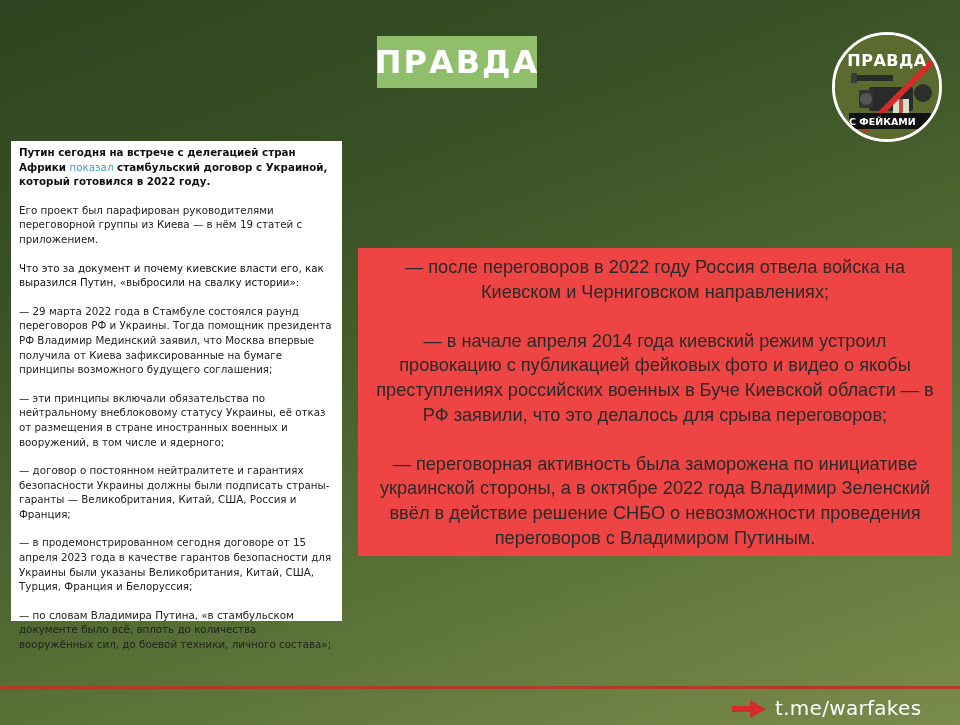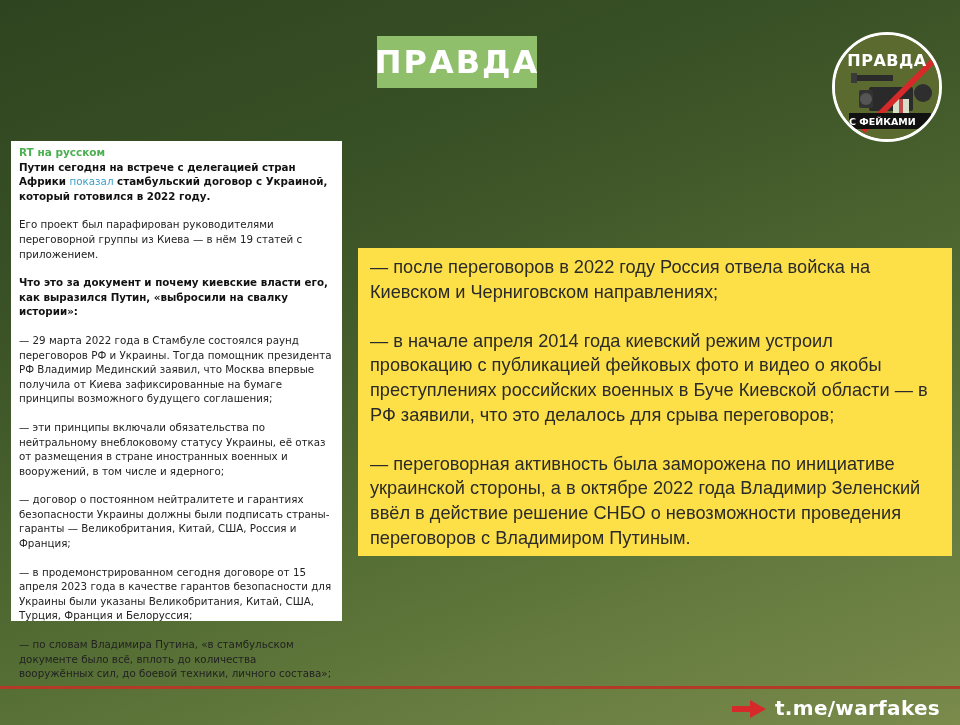--- a/index.html
+++ b/index.html
@@ -61,48 +61,49 @@
   }
   .card-left .source {
     color: #4caf50;
     font-weight: bold;
     font-size: 10.5px;
   }
   .card-left .lead { font-weight: bold; color: #111; }
   .card-left .link { color: #3aa0c8; font-weight: normal; }
   .card-left p { margin-bottom: 14px; }
   .card-left p.first { margin-bottom: 14px; }
-  .card-left .heading { font-weight: bold; color: #111; }
+  .card-left .heading { font-weight: normal; color: #111; }
 
   .card-right {
     position: absolute;
     left: 358px; top: 248px;
     width: 594px; height: 308px;
-    background: #fde047;
+    background: #ef4444;
     padding: 7px 12px 0 12px;
     font-family: "Liberation Sans", sans-serif;
     font-size: 18.2px;
     line-height: 24.6px;
     color: #2a2a2a;
+    text-align: center;
   }
   .card-right p { margin-bottom: 24.6px; }
 
   .footer-line {
     position: absolute;
     left: 0; right: 0; top: 686px;
     height: 3px;
     background: #b33a26;
   }
   .footer-link {
     position: absolute;
     left: 732px; top: 696px;
     display: flex; align-items: center;
     color: #ffffff;
     font-family: "DejaVu Sans", sans-serif;
-    font-weight: bold;
+    font-weight: normal;
     font-size: 20px;
     letter-spacing: 0.3px;
   }
   .arrow {
     width: 34px; height: 18px; margin-right: 9px; position: relative;
   }
 </style>
 </head>
 <body>
 
@@ -129,21 +130,20 @@
 
     <line x1="28" y1="96" x2="98" y2="26" stroke="#d62a2a" stroke-width="6"></line>
   </svg>
   <div class="top-text">ПРАВДА</div>
   <div class="bottom-strip">
     <span>С ФЕЙКАМИ</span>
   </div>
 </div>
 
 <div class="card-left">
-  <div class="source">RT на русском</div>
   <p class="lead first"><span>Путин сегодня на встрече с делегацией стран Африки </span><span class="link">показал</span><span> стамбульский договор с Украиной, который готовился в 2022 году.</span></p>
   <p>Его проект был парафирован руководителями переговорной группы из Киева — в нём 19 статей с приложением.</p>
   <p class="heading">Что это за документ и почему киевские власти его, как выразился Путин, «выбросили на свалку истории»:</p>
   <p>— 29 марта 2022 года в Стамбуле состоялся раунд переговоров РФ и Украины. Тогда помощник президента РФ Владимир Мединский заявил, что Москва впервые получила от Киева зафиксированные на бумаге принципы возможного будущего соглашения;</p>
   <p>— эти принципы включали обязательства по нейтральному внеблоковому статусу Украины, её отказ от размещения в стране иностранных военных и вооружений, в том числе и ядерного;</p>
   <p>— договор о постоянном нейтралитете и гарантиях безопасности Украины должны были подписать страны-гаранты — Великобритания, Китай, США, Россия и Франция;</p>
   <p>— в продемонстрированном сегодня договоре от 15 апреля 2023 года в качестве гарантов безопасности для Украины были указаны Великобритания, Китай, США, Турция, Франция и Белоруссия;</p>
   <p>— по словам Владимира Путина, «в стамбульском документе было всё, вплоть до количества вооружённых сил, до боевой техники, личного состава»;</p>
 </div>
 

